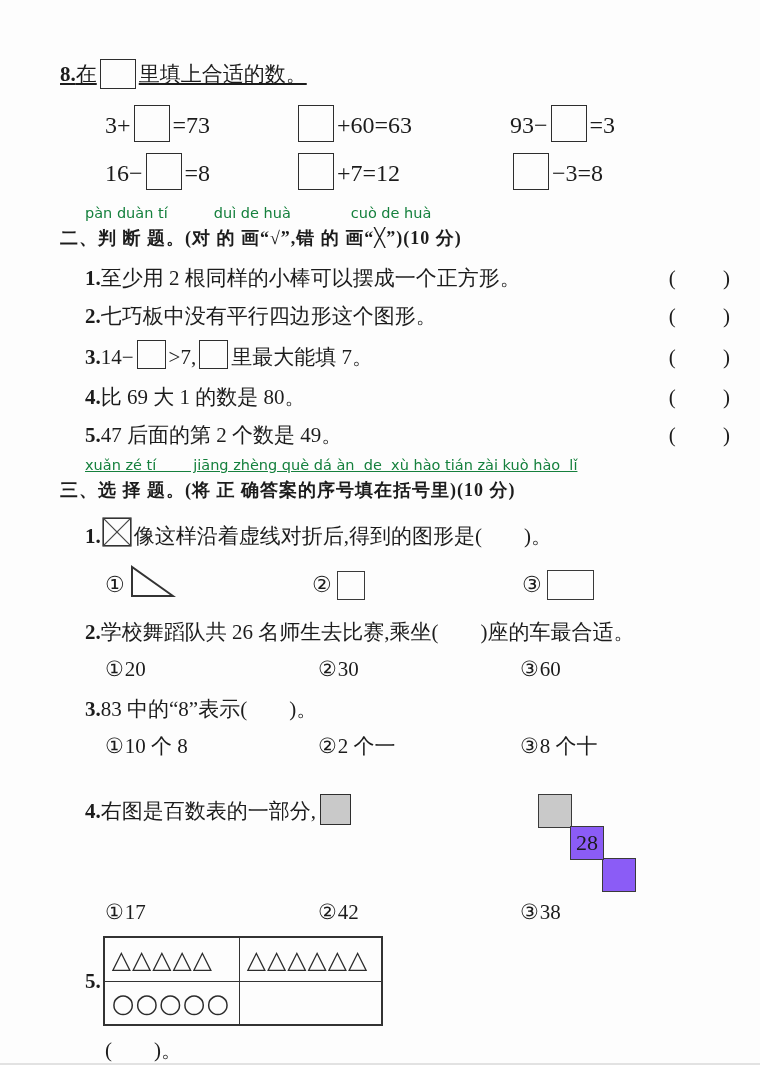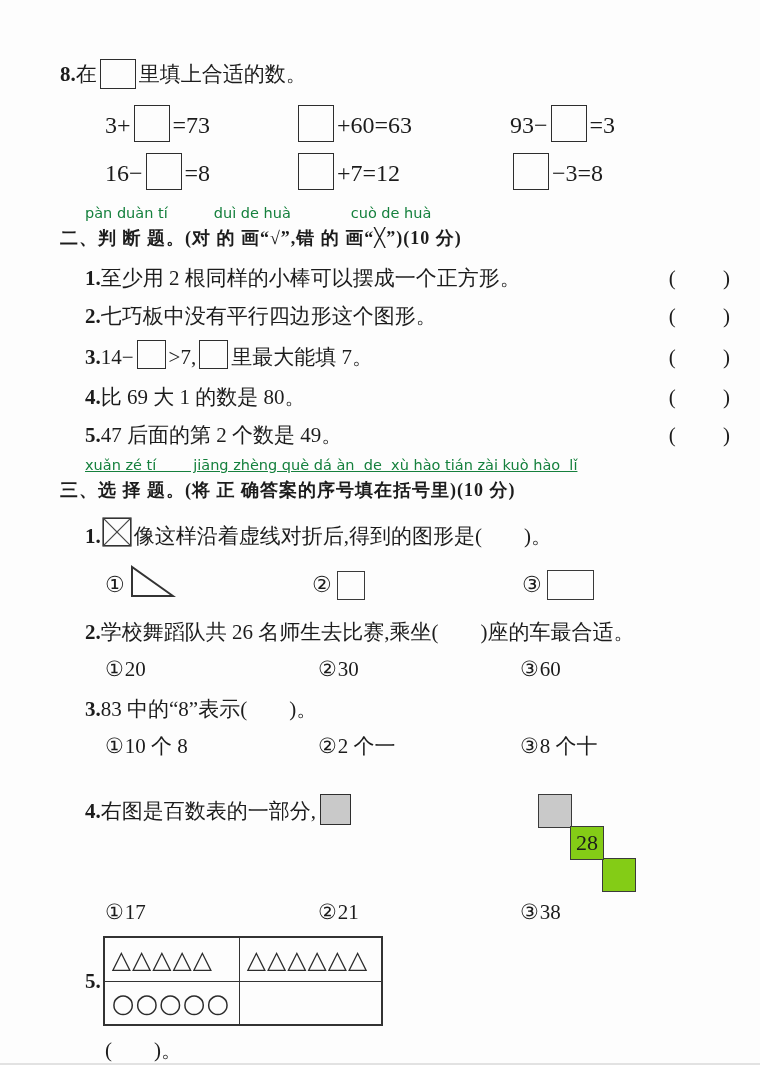--- a/index.html
+++ b/index.html
@@ -20,21 +20,21 @@
     border:1.6px solid #2e2e2e;
     background:#fdfdfd;
     vertical-align:middle;
     margin:0 4px;
   }
   .box-title { width:36px; height:30px; margin:0 3px 4px 3px; }
   .eq-box   { width:36px; height:37px; margin:0 3px 3px 3px; }
   .j-box    { width:29px; height:29px; margin:0 3px 4px 3px; }
 
   
-  .q8-title { font-size:21px; line-height:36px; }
+  .q8-title { font-size:21px; line-height:36px;text-decoration:underline; }
   .qnum { font-family:"Liberation Serif",serif; }
   .eq-row { display:flex; align-items:center; height:44px; margin-left:45px; font-size:24px; }
   .eq-row.r1 { margin-top:10px; }
   .eq-row.r2 { margin-top:4px; }
   .eq { display:inline-flex; align-items:center; }
   .eq.c1 { width:190px; }
   .eq.c2 { width:215px; }
 
   
   .pinyin { font-family:"DejaVu Sans","Liberation Sans",sans-serif; font-size:14.5px; color:#15803d; margin-left:25px; line-height:18px; }
@@ -60,21 +60,21 @@
   .opt { display:inline-flex; align-items:center; }
   .opt .cnum { margin-right:1px; }
   .opt-row.cols .opt:nth-child(1){ width:213px; }
   .opt-row.cols .opt:nth-child(2){ width:202px; }
 
   
   .q4-block { position:relative; height:138px; margin-top:8px; }
   .q4-text { display:flex; align-items:center; margin:34px 0 0 25px; font-size:21px; line-height:30px; }
   .gray-box { display:inline-block; width:31px; height:31px; border:1.6px solid #2e2e2e; background:#c9c9c9; vertical-align:middle; margin:0 4px 3px 4px; }
   .q4-diagram { position:absolute; left:478px; top:0; width:100px; height:100px; }
-  .hc-sq { position:absolute; width:34px; height:34px; border:1.7px solid #3a3a3a; background:#84cc16; font-size:22px; text-align:center; line-height:31px; }
+  .hc-sq { position:absolute; width:34px; height:34px; border:1.7px solid #3a3a3a; background:#8b5cf6; font-size:22px; text-align:center; line-height:31px; }
   .hc-gray { left:0; top:0; background:#c9c9c9; }
   .hc-mid { left:32px; top:32px; z-index:1; }
   .hc-empty { left:64px; top:64px; }
   .q4-opts { position:absolute; left:0; bottom:6px; }
 
   
   .q5-block { margin-top:4px; }
   .q5-row { display:flex; align-items:center; margin-left:25px; }
   .q5-num { font-size:21px; font-weight:700; margin-right:2px; }
   .q5-table { display:grid; grid-template-columns:135px 141px; grid-template-rows:44px 42px; border:2px solid #333; background:#fdfdfd; }
@@ -258,21 +258,21 @@
         <div class="hc-sq hc-mid">28</div>
         <div class="hc-sq hc-empty"></div>
       </div>
       <div class="opt-row cols q4-opts">
         <span class="opt">
             <span class="cnum">①</span>
             <span>17</span>
           </span>
         <span class="opt">
             <span class="cnum">②</span>
-            <span>21</span>
+            <span>42</span>
           </span>
         <span class="opt">
             <span class="cnum">③</span>
             <span>38</span>
           </span>
       </div>
     </div>
 
     <div class="q5-block">
       <div class="q5-row">

